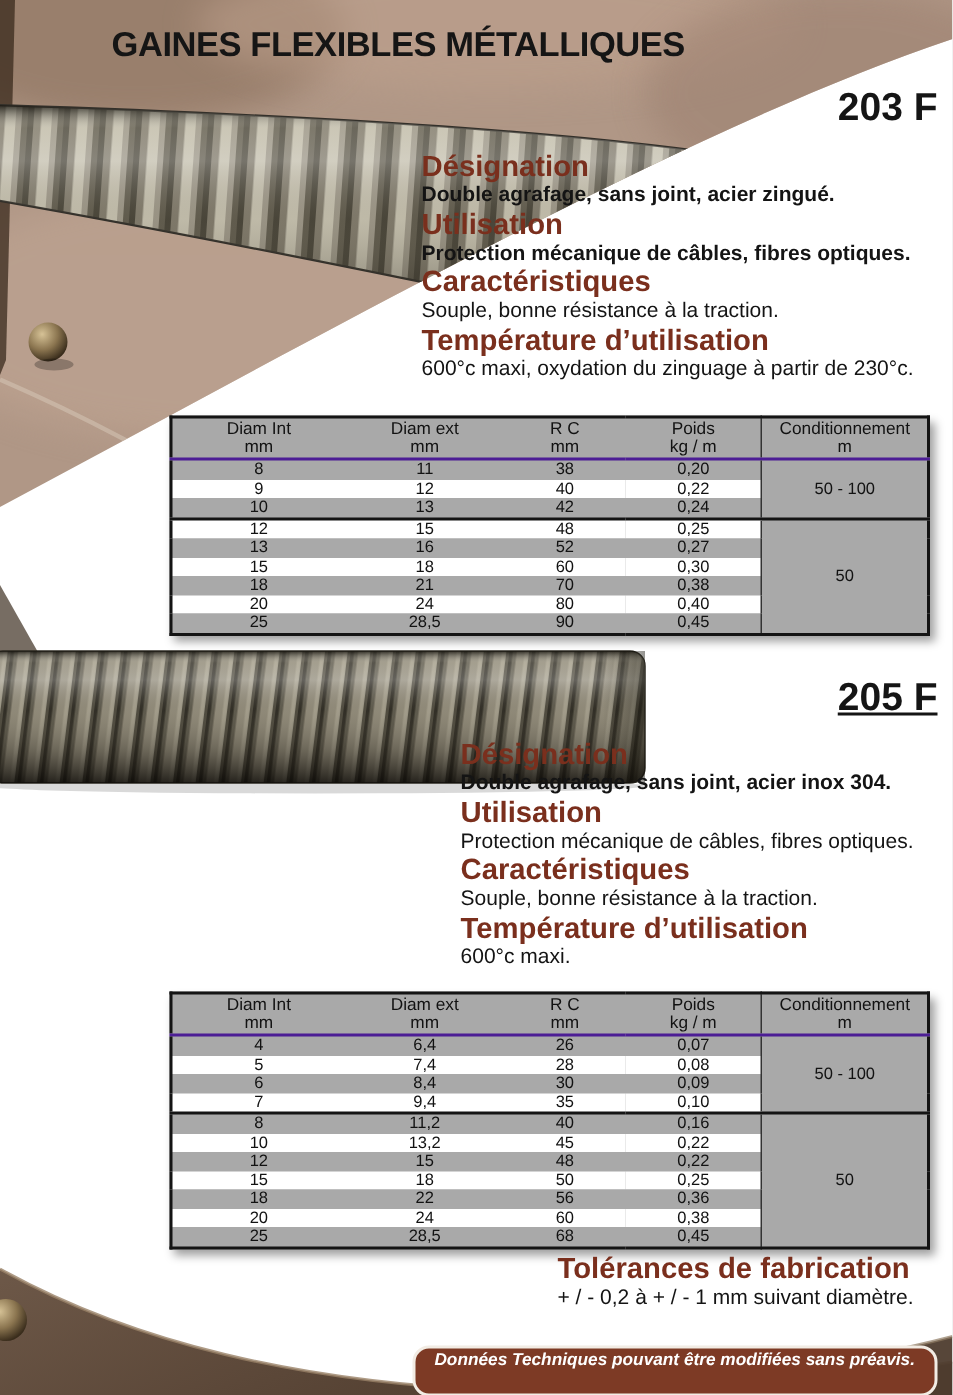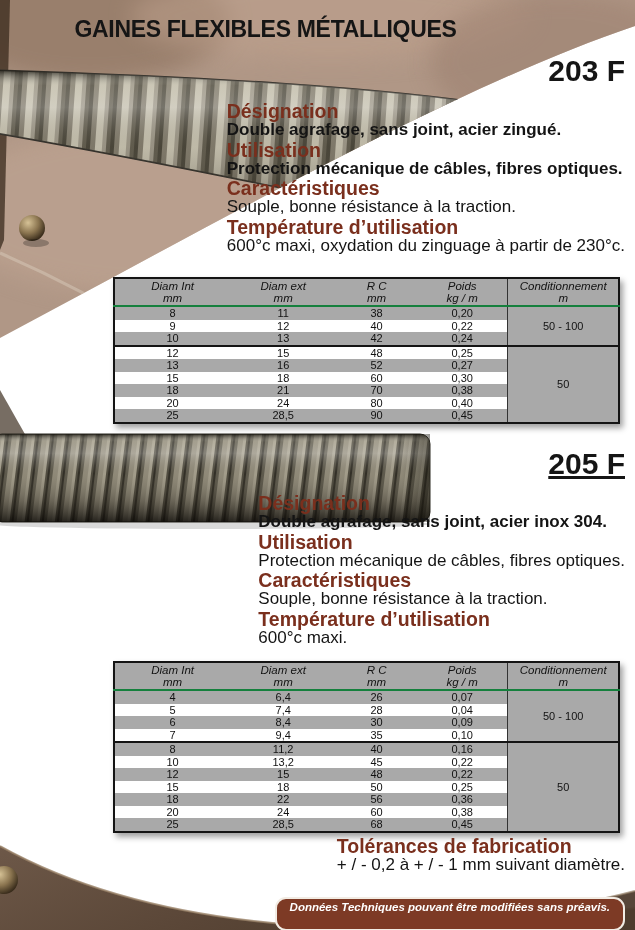--- a/index.html
+++ b/index.html
@@ -13,48 +13,47 @@
     background:#ffffff;overflow:hidden;
     font-family:"Liberation Sans","DejaVu Sans",sans-serif;color:#141414;
   }
   svg.bg{position:absolute;left:0;top:0;width:635px;height:930px;}
   .title{
     position:absolute;left:0;top:16px;width:531px;margin:0;
     text-align:center;font-size:23px;font-weight:bold;letter-spacing:-0.3px;
     color:#151515;
   }
   .code{
-    position:absolute;right:10px;font-size:30px;font-weight:bold;line-height:36px;
+    position:absolute;right:10px;font-size:26px;font-weight:bold;line-height:36px;
     color:#151515;text-align:right;
   }
   #code0{top:53px;}
   #code1{top:446px;text-decoration:underline;}
   .info{position:absolute;right:10px;white-space:nowrap;}
   #info0{top:99px;}
   #info1{top:491px;}
   #footer-block{top:834px;}
   .info h3{
     margin:2px 0 0 0;font-size:19.5px;line-height:21px;font-weight:bold;
     color:var(--accent);
   }
-  .info p{margin:0 0 2px 0;font-size:17px;line-height:15.5px;color:#141414;}
+  .info p{margin:0 16px 2px 0;font-size:14px;line-height:15.5px;color:#141414;}
   .info p.b{font-weight:bold;}
   .info p.bi{font-weight:bold;font-style:italic;}
   table.spec{
     position:absolute;left:113px;width:507px;table-layout:fixed;
     border-collapse:collapse;background:var(--table-gray);
     border:2px solid #141414;box-shadow:3px 4px 6px rgba(0,0,0,0.38);
     color:#121212;
   }
   #table0{top:277px;}
   #table1{top:661px;}
   table.spec th{
-    font-weight:normal;padding:1px 0 1px 0;border-bottom:2px solid #15803d;
+    font-weight:normal;padding:1px 0 1px 0;border-bottom:2px solid #4c1d95;
     background:var(--table-gray);
-    font-style:italic;
   }
   table.spec th div{font-size:11.5px;line-height:12px;text-align:center;}
   table.spec td{
     padding:0;font-size:11px;line-height:12.5px;height:12.5px;text-align:center;
     vertical-align:middle;
   }
   table.spec tr.g td{background:var(--table-gray);}
   table.spec tr.w td{background:#ffffff;}
   table.spec tr.gs td{border-top:2px solid #141414;}
   table.spec td.cond, table.spec th.cond{border-left:1px solid #333;}
@@ -308,21 +307,21 @@
           <td>4</td>
           <td>6,4</td>
           <td>26</td>
           <td>0,07</td>
           <td rowspan="4" class="cond">50 - 100</td>
         </tr>
         <tr class="w">
           <td>5</td>
           <td>7,4</td>
           <td>28</td>
-          <td>0,04</td>
+          <td>0,08</td>
         </tr>
         <tr class="g">
           <td>6</td>
           <td>8,4</td>
           <td>30</td>
           <td>0,09</td>
         </tr>
         <tr class="w">
           <td>7</td>
           <td>9,4</td>

